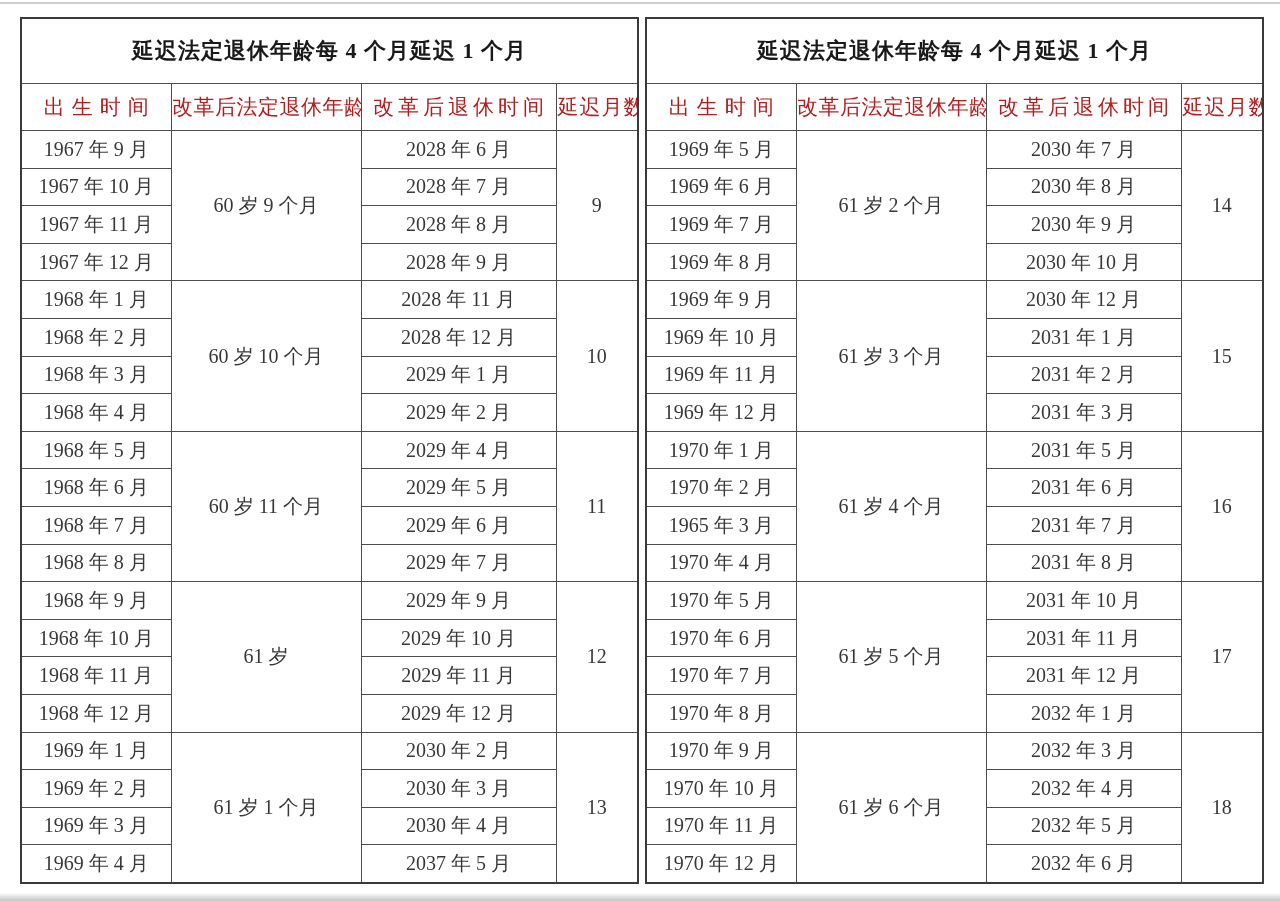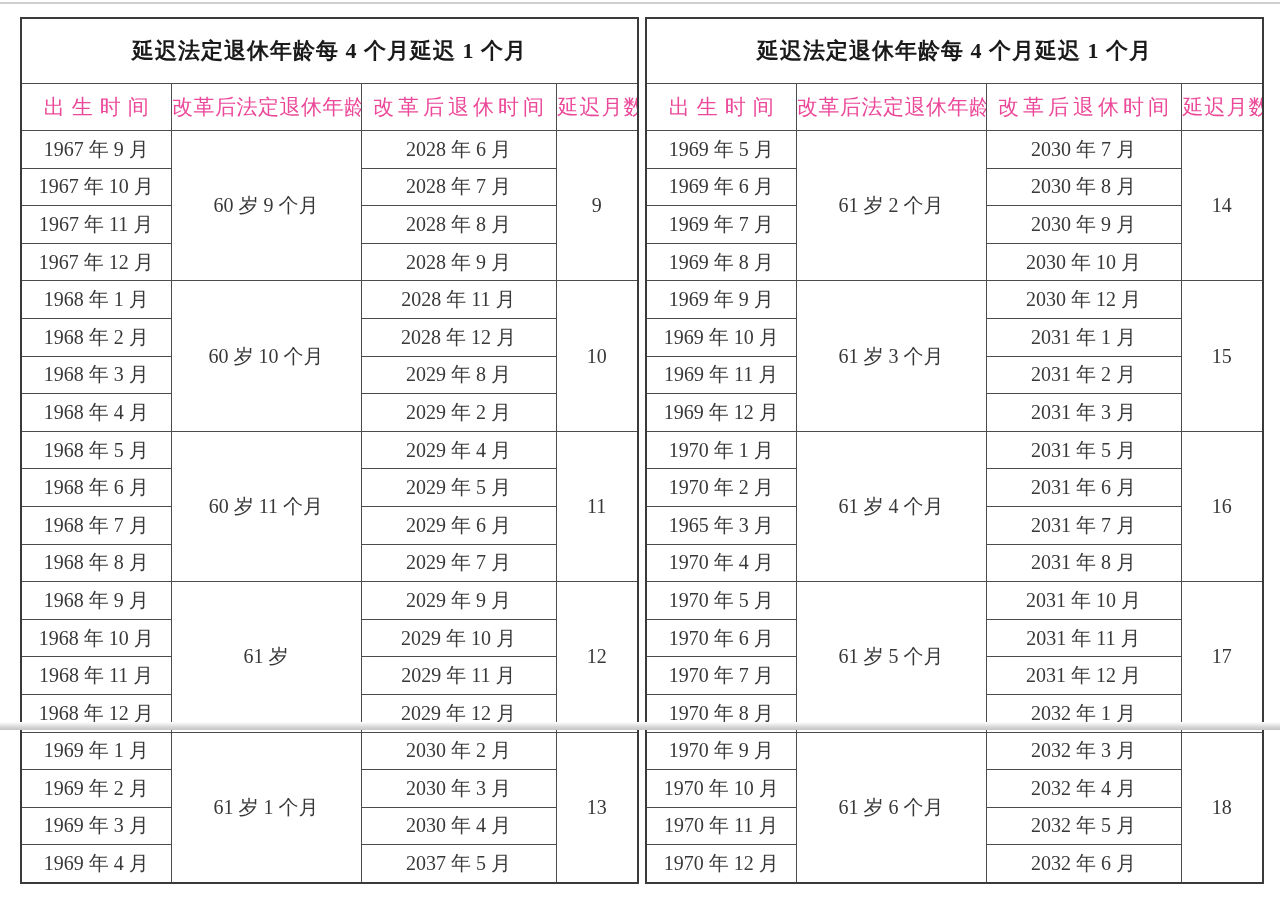--- a/index.html
+++ b/index.html
@@ -7,21 +7,21 @@
     padding: 0;
     background: #ffffff;
     width: 1280px;
     height: 901px;
     overflow: hidden;
     font-family: "Liberation Serif", "DejaVu Serif", serif;
   }
   .page {
     position: relative;
     width: 1280px;
-    height: 730px;
+    height: 901px;
     background: #ffffff;
   }
   .top-line {
     position: absolute;
     top: 2px;
     left: 0;
     width: 100%;
     height: 2px;
     background: #cfcfcf;
   }
@@ -60,21 +60,21 @@
     height: 64px;
     font-size: 22px;
     font-weight: bold;
     color: #1a1a1a;
     letter-spacing: 1px;
   }
   tr.header-row th {
     height: 46px;
     font-size: 21px;
     font-weight: normal;
-    color: #ec4899;
+    color: #b91c1c;
   }
   tr.header-row th:nth-child(1) { letter-spacing: 7px; text-indent: 7px; }
   tr.header-row th:nth-child(2) { letter-spacing: 0.5px; text-indent: 0.5px; margin-left: 31px; }
   tr.header-row th:nth-child(3) { letter-spacing: 4px; text-indent: 4px; }
   tr.header-row th:nth-child(4) { letter-spacing: 1px; text-indent: 1px; }
   table.rt td {
     height: 36px;
     font-size: 20px;
     color: #383838;
   }
@@ -127,21 +127,21 @@
             <td rowspan="4">60 岁 10 个月</td>
             <td>2028 年 11 月</td>
             <td rowspan="4">10</td>
           </tr>
           <tr>
             <td>1968 年 2 月</td>
             <td>2028 年 12 月</td>
           </tr>
           <tr>
             <td>1968 年 3 月</td>
-            <td>2029 年 8 月</td>
+            <td>2029 年 1 月</td>
           </tr>
           <tr>
             <td>1968 年 4 月</td>
             <td>2029 年 2 月</td>
           </tr>
           <tr>
             <td>1968 年 5 月</td>
             <td rowspan="4">60 岁 11 个月</td>
             <td>2029 年 4 月</td>
             <td rowspan="4">11</td>

